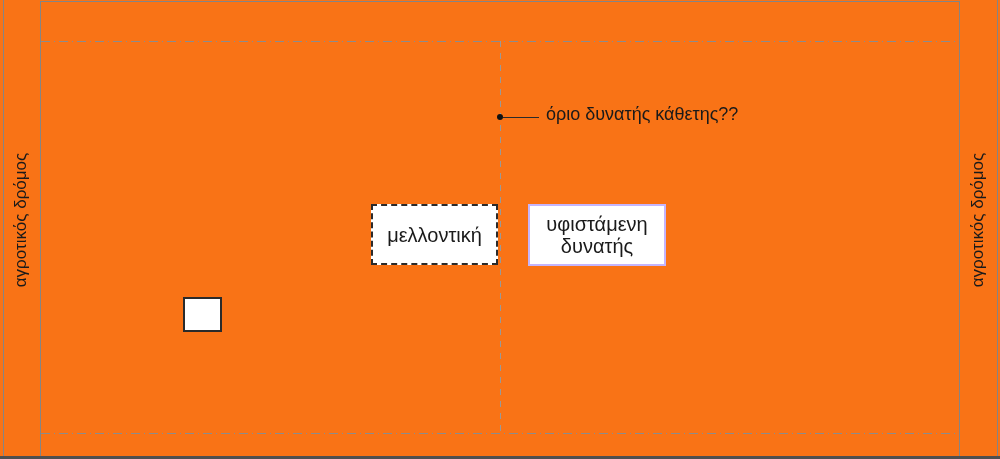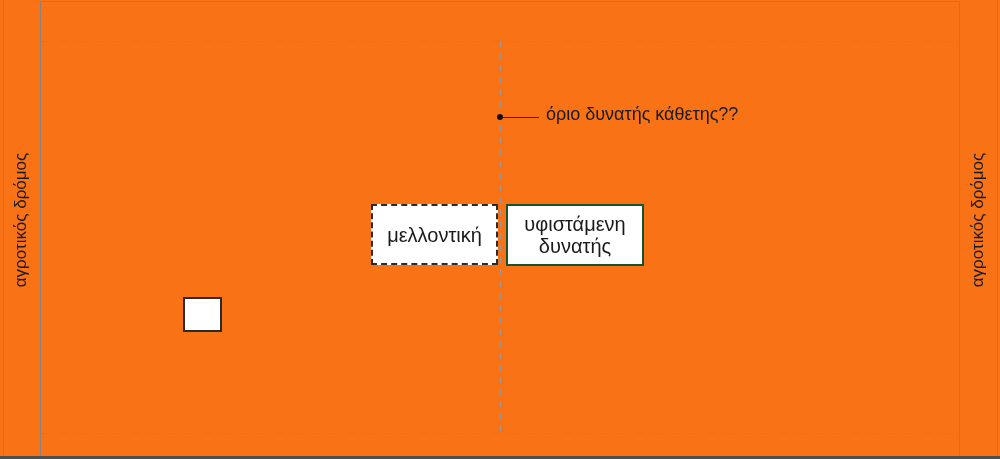--- a/index.html
+++ b/index.html
@@ -28,21 +28,21 @@
   .leader{position:absolute;left:503px;top:117px;width:36px;height:1px;background:#2a2a2a;}
   .note{
     position:absolute;left:546px;top:103px;font-size:18px;line-height:22px;
     white-space:nowrap;color:#1a1a1a;
   }
   .box{
     position:absolute;display:flex;flex-direction:column;justify-content:center;
     align-items:center;text-align:center;font-size:20px;line-height:22px;box-sizing:border-box;
   }
   .box-future{left:371px;top:204px;width:127px;height:61px;border:2px dashed #2b2b2b;background:#fff;}
-  .box-existing{left:506px;top:204px;width:138px;height:62px;border:2px solid #14532d;background:#fff;}
+  .box-existing{left:528px;top:204px;width:138px;height:62px;border:2px solid #c4b5fd;background:#fff;}
   .pump-label{position:absolute;left:160px;top:273px;width:110px;text-align:center;font-size:18px;white-space:nowrap;}
   .pump-square{position:absolute;left:183px;top:297px;width:39px;height:35px;border:2px solid #2b2b2b;box-sizing:border-box;background:#fff;}
   .road-label{
     position:absolute;width:220px;height:24px;line-height:24px;text-align:center;
     font-size:17px;white-space:nowrap;transform:rotate(-90deg);transform-origin:center;color:#1a1a1a;
   }
   .road-label-left{left:-89px;top:208px;}
   .road-label-right{left:868px;top:208px;}
 </style>
 </head>

